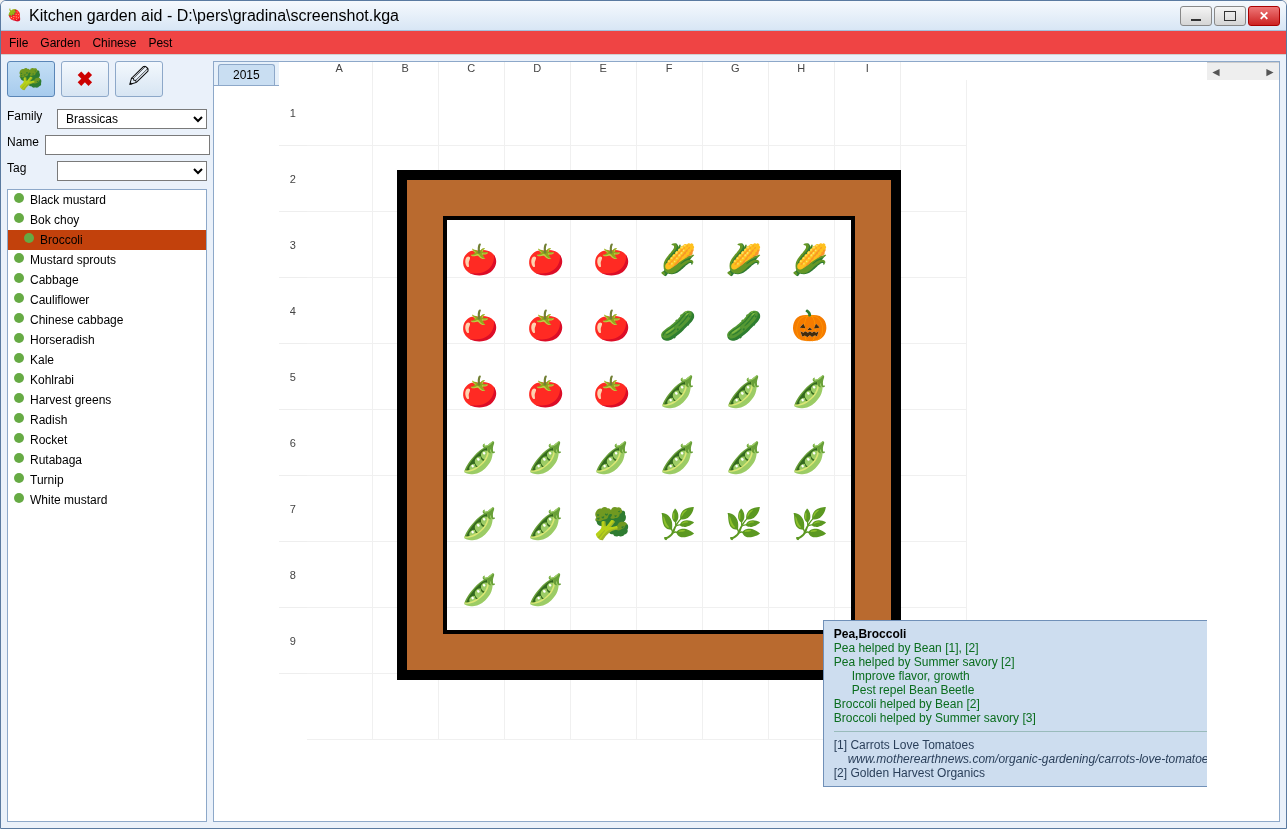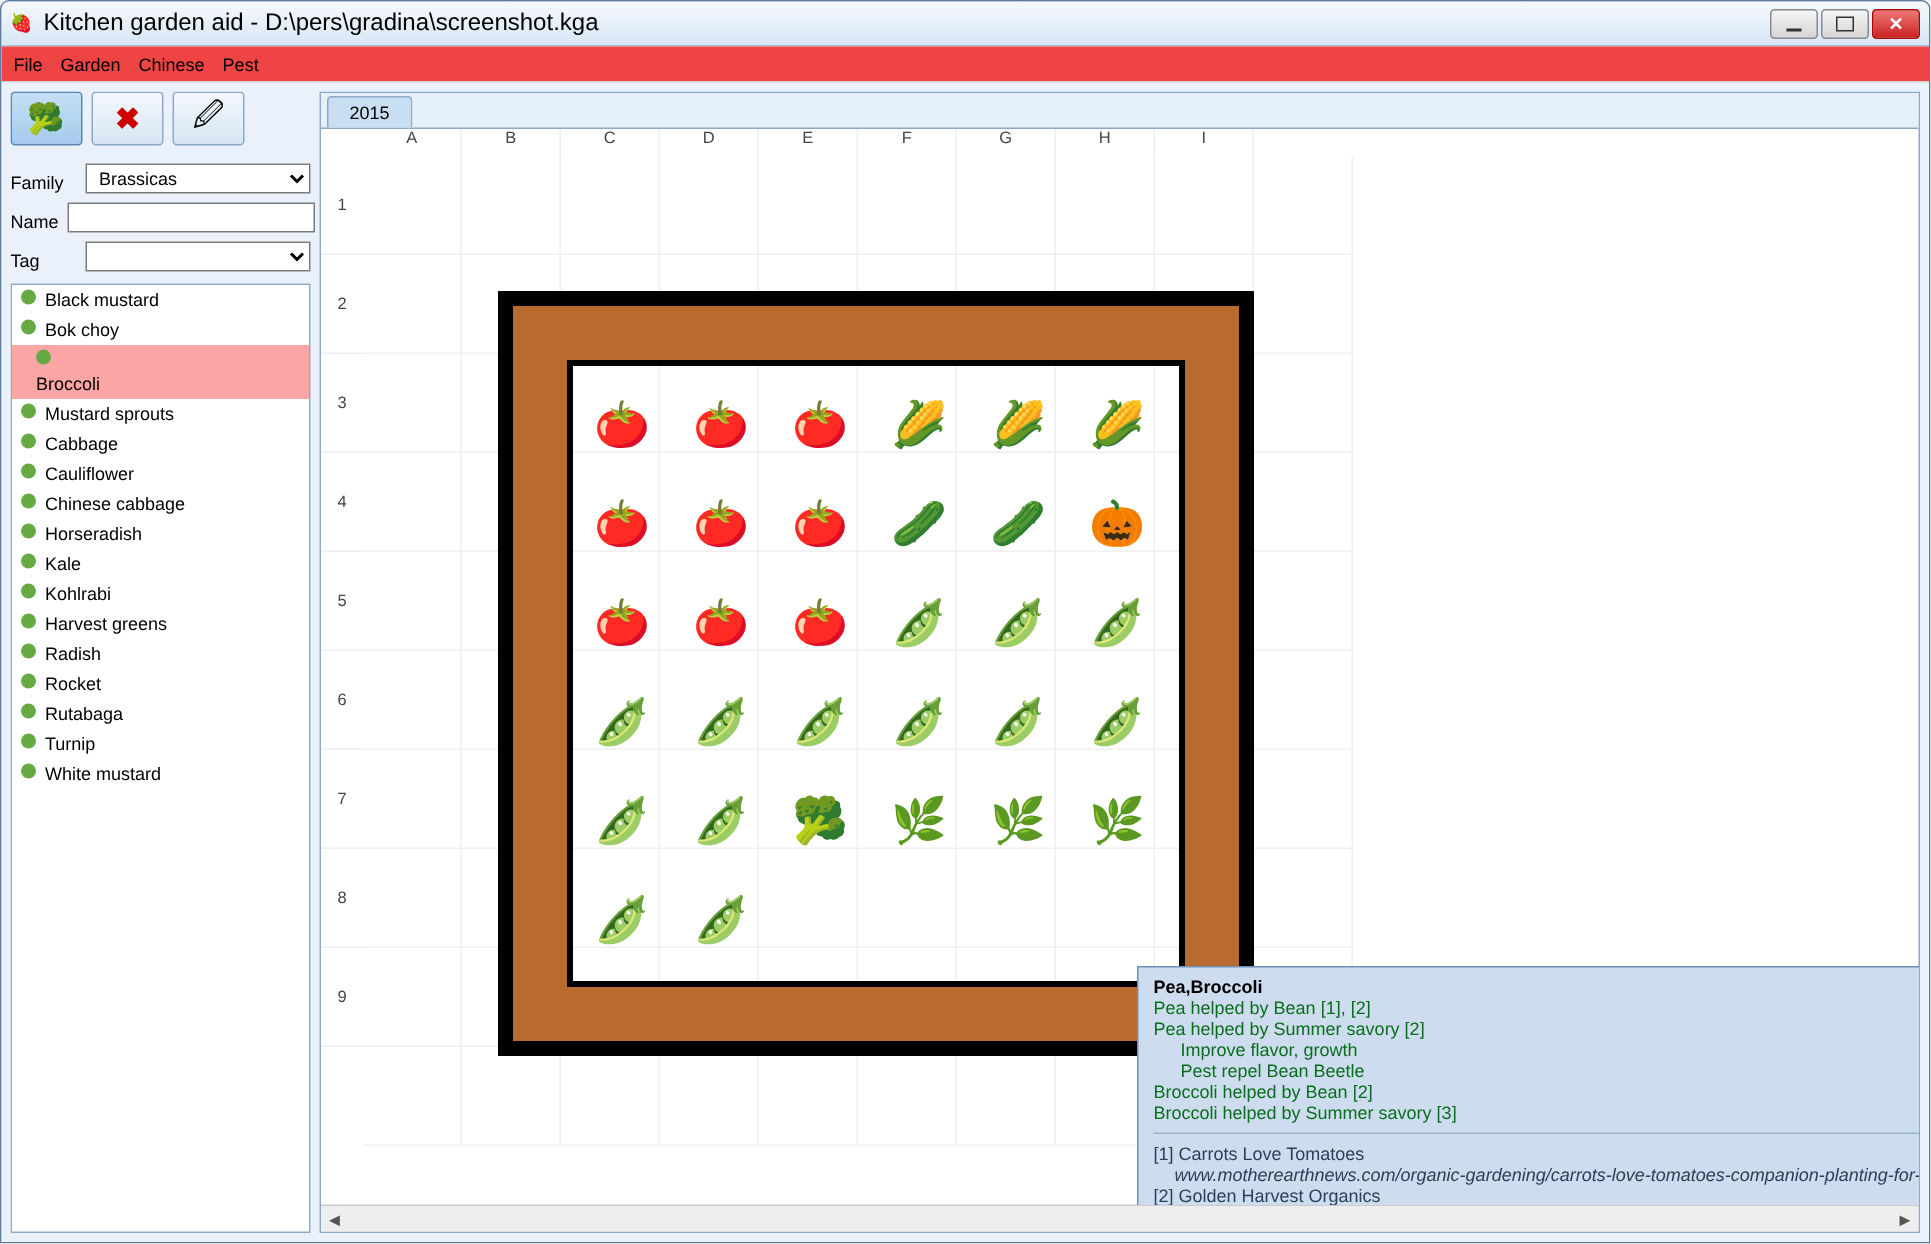--- a/index.html
+++ b/index.html
@@ -20,30 +20,30 @@
 .menubar span { cursor: default; }
 
 .body { flex: 1; display: flex; background: #eaf1fa; border: 6px solid #eaf1fa; overflow: hidden; }
 
 .sidebar { width: 200px; display: flex; flex-direction: column; gap: 6px; margin-right: 6px; }
 .toolbar { background: #eaf1fa; display: flex; gap: 6px; padding: 0 0 4px 0; }
 .tool-btn { width: 48px; height: 36px; border: 1px solid #8da8c9; background: linear-gradient(#f3f8fd,#d7e5f3); border-radius: 3px; display: flex; align-items: center; justify-content: center; font-size: 20px; }
 .tool-btn.active { background: linear-gradient(#c4dff5,#a7cbed); border-color: #5a86b7; }
 
 .filters { display: flex; flex-direction: column; gap: 6px; padding: 2px 0; }
-.filter-row { display: flex; align-items: flex-end; gap: 6px; }
+.filter-row { display: flex; align-items: flex-start; gap: 6px; }
 .filter-row label { width: 44px; }
 .filter-row select, .filter-row input { flex: 1; border: 1px solid #7a7a7a; height: 20px; font-size: 12px; padding: 0 4px; background: #fff; }
 
 .species-list { flex: 1; border: 1px solid #8da8c9; background: #fff; overflow: auto; }
 .species-item { padding: 3px 6px; display: flex; align-items: flex-start; gap: 6px; cursor: default; }
-.species-item.selected { background: #fca5a5; padding-left: 16px; flex-direction: column; }
+.species-item.selected { background: #c2410c; padding-left: 16px; }
 .species-dot { width: 10px; height: 10px; border-radius: 50%; display: inline-block; background: #6a4; flex-shrink: 0; }
 
-.main { flex: 1; display: flex; flex-direction: column; border: 1px solid #8da8c9; background: #fff; position: relative; }
+.main { flex: 1; display: flex; flex-direction: row; border: 1px solid #8da8c9; background: #fff; position: relative; }
 .tabbar { height: 24px; background: #e6f0fa; display: flex; align-items: flex-end; padding: 0 4px; border-bottom: 1px solid #8da8c9; }
 .tab { padding: 3px 14px; background: #c9def2; border: 1px solid #8da8c9; border-bottom: none; border-radius: 3px 3px 0 0; font-size: 12px; }
 
 .grid-wrap { flex: 1; overflow: auto; position: relative; }
 .grid { position: relative; }
 .col-headers { display: flex; height: 18px; margin-left: 28px; }
 .col-h { width: 66px; text-align: center; font-size: 11px; color: #444; border-right: 1px solid #eee; }
 .rows { display: flex; }
 .row-headers { width: 28px; }
 .row-h { height: 66px; display: flex; align-items: center; justify-content: center; font-size: 11px; color: #444; border-bottom: 1px solid #eee; }

